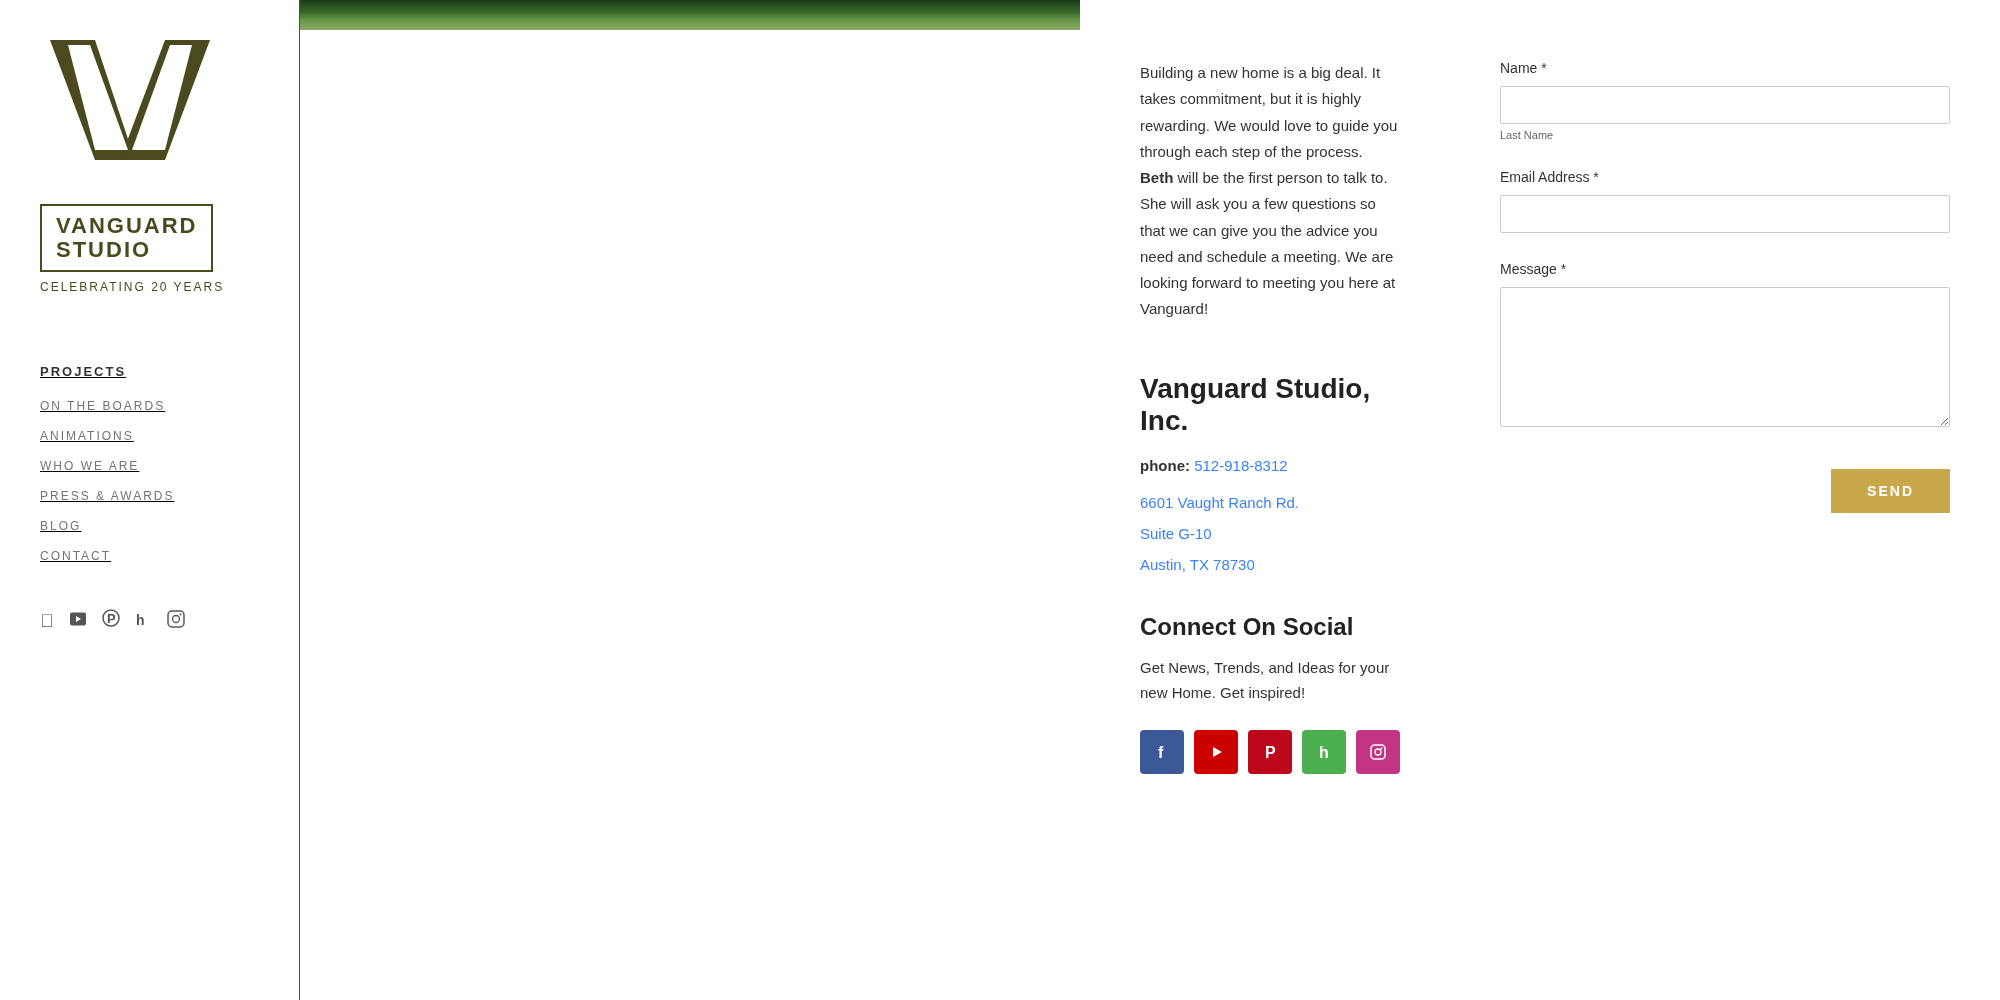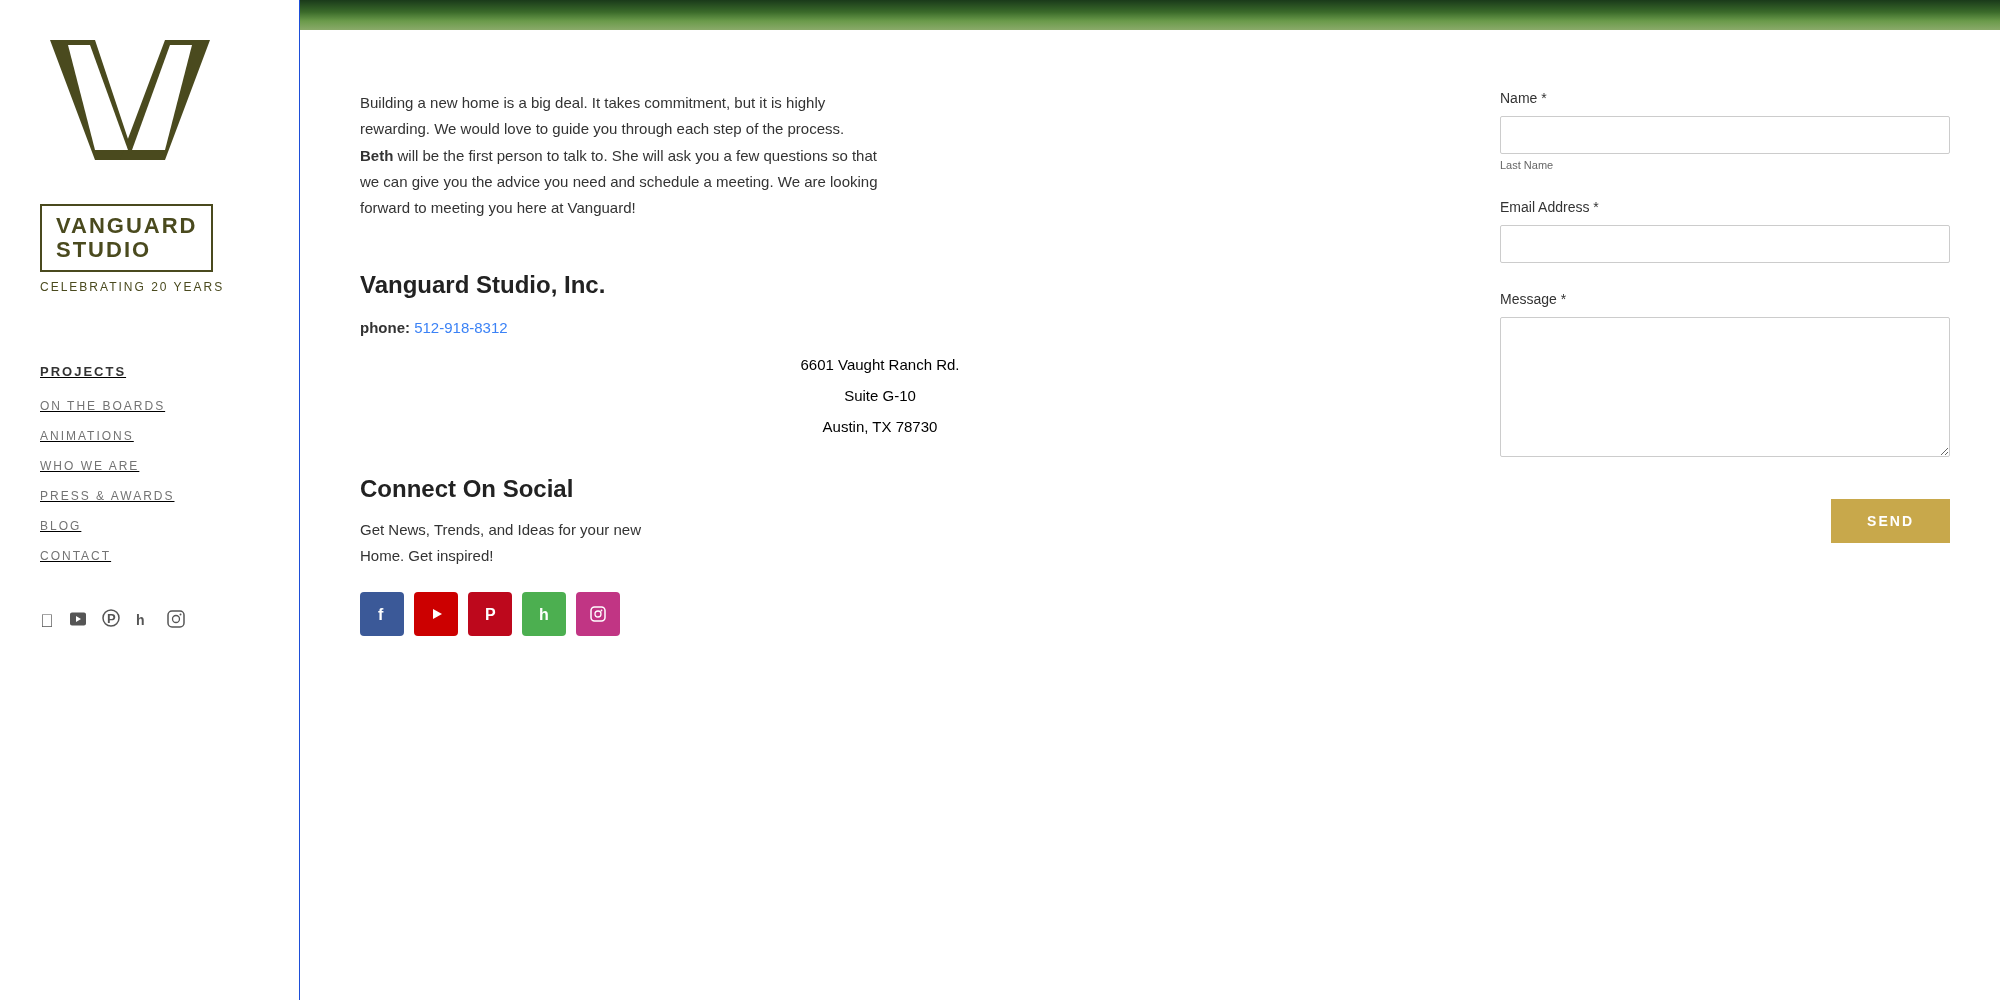--- a/index.html
+++ b/index.html
@@ -85,21 +85,21 @@
       font-size: 18px;
       color: #555;
       cursor: pointer;
       text-decoration: none;
     }
 
     
     .main-content {
       flex: 1;
       display: flex;
-      flex-direction: column;
+      flex-direction: row;
     }
 
     .hero-image {
       width: 100%;
       height: 30px;
       background: linear-gradient(to bottom, #2d4a2d, #5a7a4a, #8aaa6a);
       overflow: hidden;
     }
 
     .content-area {
@@ -119,21 +119,21 @@
       line-height: 1.75;
       margin-bottom: 50px;
       max-width: 520px;
     }
 
     .intro-text strong {
       font-weight: bold;
     }
 
     .company-name {
-      font-size: 24px;
+      font-size: 28px;
       font-weight: bold;
       color: #222;
       margin-bottom: 20px;
     }
 
     .contact-info-block {
       margin-bottom: 40px;
     }
 
     .phone-line {
@@ -146,23 +146,22 @@
       font-weight: bold;
     }
 
     .phone-number {
       color: #3b82f6;
       cursor: pointer;
     }
 
     .address-line {
       font-size: 15px;
-      color: #000000;
+      color: #3b82f6;
       margin-bottom: 14px;
-      text-align: center;
     }
 
     .connect-social {
       margin-top: 40px;
     }
 
     .connect-title {
       font-size: 24px;
       font-weight: bold;
       color: #222;

